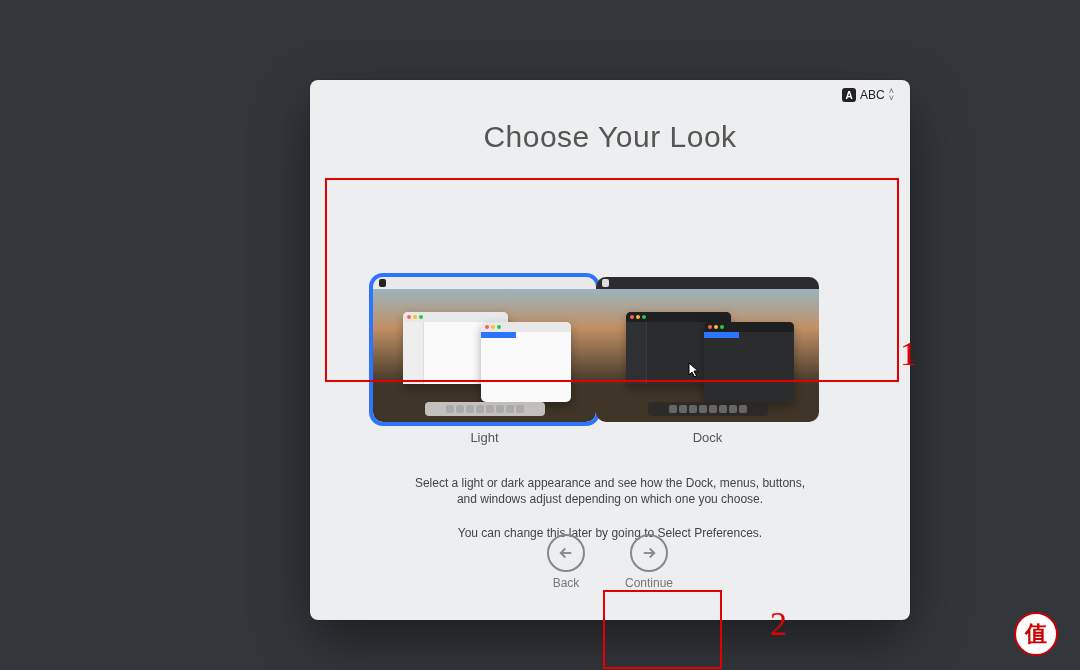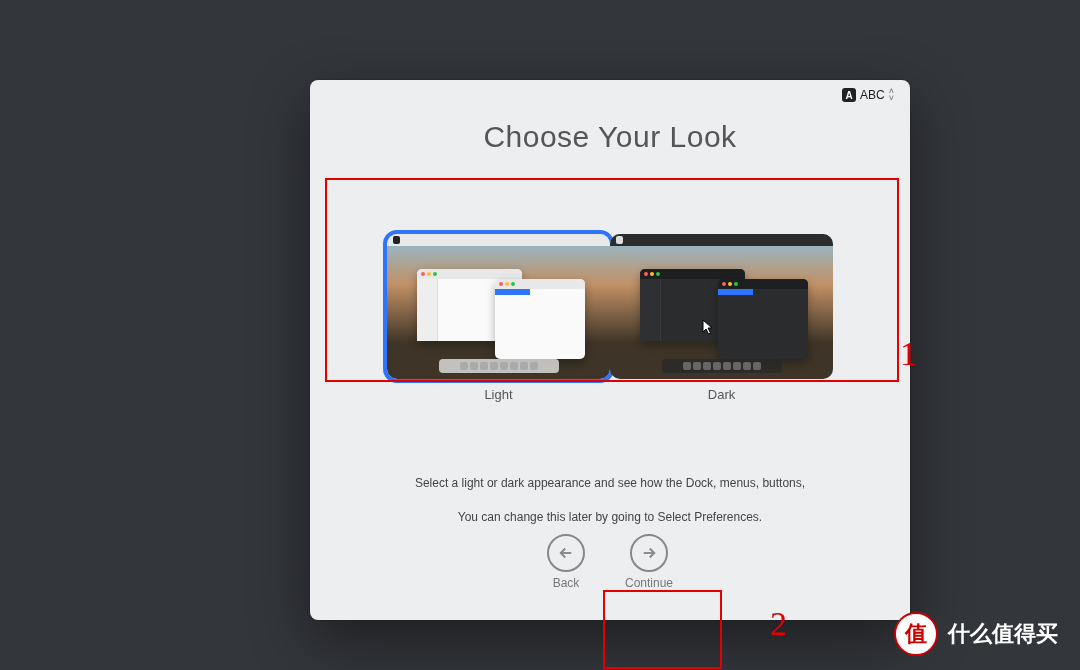--- a/index.html
+++ b/index.html
@@ -23,21 +23,21 @@
   .title{
     margin-top:40px;
     text-align:center;
     font-size:30px;
     font-weight:400;
     color:#555;
     letter-spacing:.5px;
   }
 
   
-  .themes{position:absolute;left:25px;top:110px;width:550px;height:255px;display:flex;justify-content:center;align-items:center;}
+  .themes{position:absolute;left:11px;top:110px;width:550px;height:255px;display:flex;justify-content:center;align-items:flex-end;}
   .theme-card{display:flex;flex-direction:column;align-items:center;gap:8px;}
   .theme-card .cap{font-size:13px;color:#555;}
   .preview{
     width:223px;height:145px;border-radius:10px;overflow:hidden;position:relative;
     background:linear-gradient(180deg,#8fbfd9 0%, #c19065 35%, #3e3427 75%);
   }
   .preview.selected{outline:4px solid #2d74ff;}
   .preview .menubar{position:absolute;left:0;top:0;width:100%;height:12px;}
   .preview.light .menubar{background:#e9e9ea;}
   .preview.dark .menubar{background:#2c2c2e;}
@@ -179,27 +179,28 @@
             <i></i>
             <i></i>
             <i></i>
             <i></i>
             <i></i>
             <i></i>
             <i></i>
             <i></i>
           </div>
       </div>
-      <div class="cap">Dark</div>
+      <div class="cap">Dock</div>
     </div>
 
   </div>
 
   <div class="descr">
     <p>Select a light or dark appearance and see how the Dock, menus, buttons,</p>
+    <p>and windows adjust depending on which one you choose.</p>
     <p class="spaced">You can change this later by going to Select Preferences.</p>
   </div>
 
   <div class="nav">
     <div class="nbtn">
       <span class="circ">
         <svg viewBox="0 0 24 24">
             <line x1="19" y1="12" x2="5" y2="12"></line>
             <polyline points="11 18 5 12 11 6"></polyline>
           </svg>
@@ -220,14 +221,13 @@
 </div>
 
 <div class="anno" style="left:325px;top:178px;width:570px;height:200px;"></div>
 <div class="anno-num" style="left:900px;top:335px;">1</div>
 
 <div class="anno" style="left:603px;top:590px;width:115px;height:75px;"></div>
 <div class="anno-num" style="left:770px;top:605px;">2</div>
 
 <div class="watermark">
   <span class="badge">值</span>
-  <span>什么值得买</span>
 </div>
 
 </body></html>

